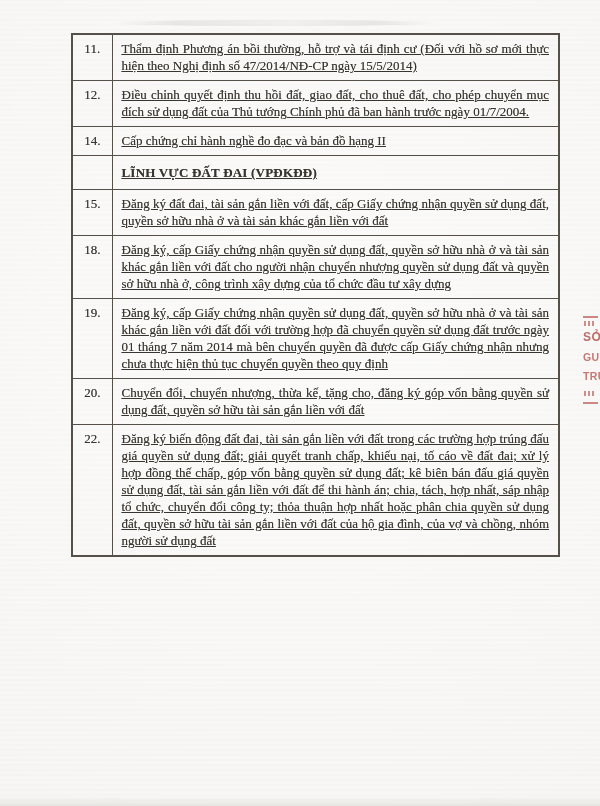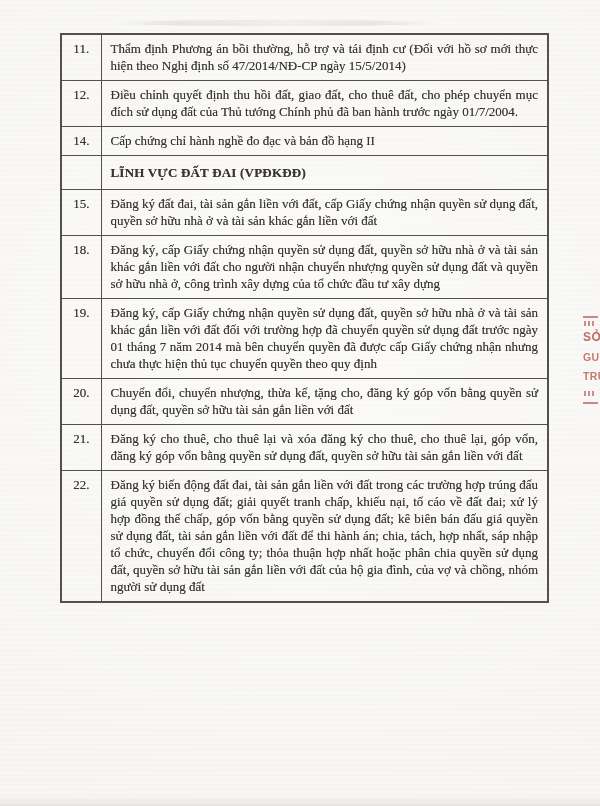--- a/index.html
+++ b/index.html
@@ -29,21 +29,21 @@
     background:linear-gradient(90deg, rgba(0,0,0,0) 0%, rgba(110,105,98,0.12) 20%, rgba(110,105,98,0.05) 55%, rgba(110,105,98,0.12) 80%, rgba(0,0,0,0) 100%);
     border-radius:50%;
     filter:blur(0.5px);
   }
   .scan-streak-bottom{
     position:absolute;left:0;bottom:0;width:600px;height:10px;
     background:linear-gradient(180deg, rgba(0,0,0,0), rgba(100,96,90,0.10));
   }
   
   table.doc-table{
-    position:absolute;left:60px;top:33px;
+    position:absolute;left:71px;top:33px;
     width:489px;
     border-collapse:collapse;
     table-layout:fixed;
     padding-left:9px;
   }
   table.doc-table{border:2px solid var(--border);}
   .doc-table td{
     border:1px solid var(--border);
     vertical-align:top;
     font-size:13px;
@@ -52,20 +52,21 @@
     text-shadow:0 0 0.6px rgba(52,48,43,0.55);
   }
   .doc-table td.col-no{
     width:40px;
     text-align:center;
     padding:5px 2px 6px 2px;
   }
   .doc-table td.col-text{
     text-align:justify;
     padding:5px 9px 6px 9px;
+    text-decoration:underline;
   }
   tr.section-row td.col-text{
     font-weight:bold;
     text-align:left;
     letter-spacing:0.2px;
     padding-top:8px;padding-bottom:8px;margin-left:28px;
   }
   
   .stamp-fragment{
     position:absolute;
@@ -133,24 +134,20 @@
         </tr>
         <tr>
           <td class="col-no">19.</td>
           <td class="col-text">Đăng ký, cấp Giấy chứng nhận quyền sử dụng đất, quyền sở hữu nhà ở và tài sản khác gắn liền với đất đối với trường hợp đã chuyển quyền sử dụng đất trước ngày 01 tháng 7 năm 2014 mà bên chuyển quyền đã được cấp Giấy chứng nhận nhưng chưa thực hiện thủ tục chuyển quyền theo quy định</td>
         </tr>
         <tr>
           <td class="col-no">20.</td>
           <td class="col-text">Chuyển đổi, chuyển nhượng, thừa kế, tặng cho, đăng ký góp vốn bằng quyền sử dụng đất, quyền sở hữu tài sản gắn liền với đất</td>
         </tr>
         <tr>
-          <td class="col-no">21.</td>
-          <td class="col-text">Đăng ký cho thuê, cho thuê lại và xóa đăng ký cho thuê, cho thuê lại, góp vốn, đăng ký góp vốn bằng quyền sử dụng đất, quyền sở hữu tài sản gắn liền với đất</td>
-        </tr>
-        <tr>
           <td class="col-no">22.</td>
           <td class="col-text">Đăng ký biến động đất đai, tài sản gắn liền với đất trong các trường hợp trúng đấu giá quyền sử dụng đất; giải quyết tranh chấp, khiếu nại, tố cáo về đất đai; xử lý hợp đồng thế chấp, góp vốn bằng quyền sử dụng đất; kê biên bán đấu giá quyền sử dụng đất, tài sản gắn liền với đất để thi hành án; chia, tách, hợp nhất, sáp nhập tổ chức, chuyển đổi công ty; thỏa thuận hợp nhất hoặc phân chia quyền sử dụng đất, quyền sở hữu tài sản gắn liền với đất của hộ gia đình, của vợ và chồng, nhóm người sử dụng đất</td>
         </tr>
       </tbody>
   </table>
 
   <div class="stamp-fragment">
     <div class="stamp-rule"></div>
     <div class="stamp-smudge"></div>
     <div class="stamp-big">SỞ</div>

